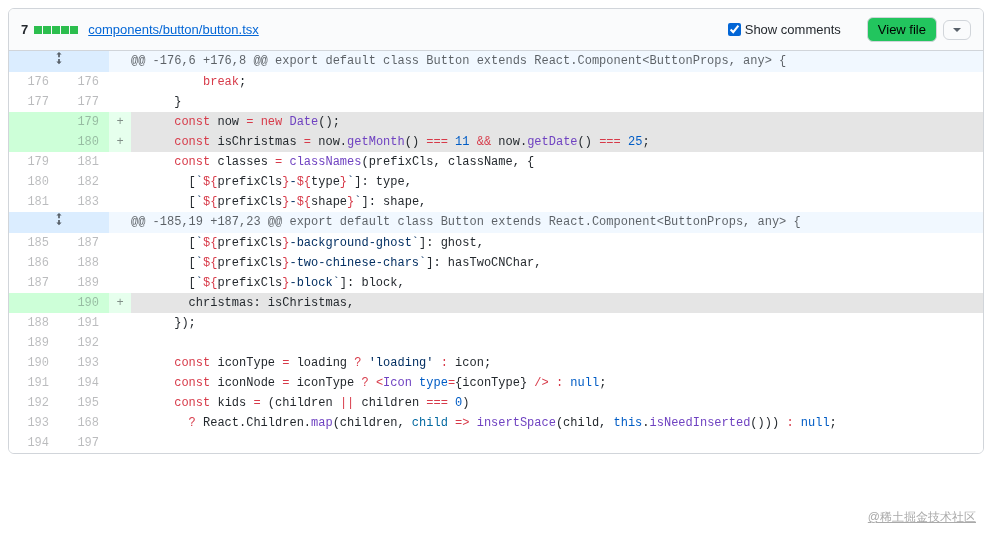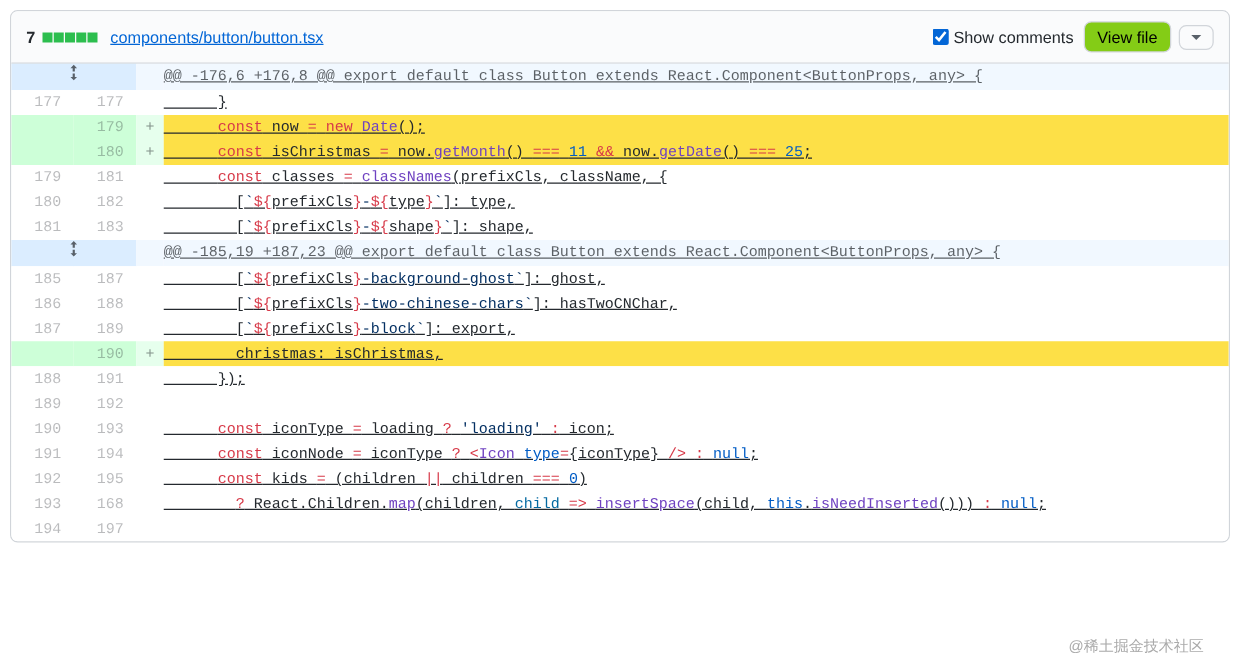--- a/index.html
+++ b/index.html
@@ -41,29 +41,29 @@
 .file-link {
   color: #0366d6;
   font-size: 13px;
 }
 .spacer { flex: 1; }
 .show-comments {
   display: flex;
   align-items: center;
   gap: 4px;
   font-size: 13px;
-  margin-right: 8px;
+  margin-right: 26px;
 }
 .show-comments input { accent-color: #0366d6; }
 .btn {
   padding: 4px 10px;
   font-size: 13px;
   border: 1px solid #d1d5da;
   border-radius: 6px;
-  background: #84cc16;
+  background: #22c55e;
   cursor: pointer;
   font-weight: 500;
 }
 .more-btn {
   padding: 4px 8px;
   margin-left: 6px;
   border: 1px solid #d1d5da;
   border-radius: 6px;
   background: #fafbfc;
   cursor: pointer;
@@ -92,46 +92,46 @@
   width: 22px;
   text-align: center;
   user-select: none;
   background: #fff;
   color: rgba(27,31,35,0.3);
 }
 .code-cell {
   white-space: pre;
   padding-right: 27px;
   background: #fff;
-  text-decoration: underline;
 }
 .hunk-row td { background: #f1f8ff; color: rgba(27,31,35,0.7); }
 .hunk-row .num-cell { background: #dbedff; }
 .hunk-row .marker-cell { background: #f1f8ff; }
 .expand-cell {
   background: #dbedff;
   text-align: center;
   cursor: pointer;
 }
 .expand-cell svg { width: 14px; height: 14px; fill: #586069; }
 .add-row .num-cell { background: #cdffd8; color: rgba(27,31,35,0.3); }
 .add-row .marker-cell { background: #e6ffed; color: rgba(27,31,35,0.5); }
-.add-row .code-cell { background: #fde047; }
+.add-row .code-cell { background: #e5e5e5; }
 .tok-k { color: #d73a49; }
 .tok-c1 { color: #005cc5; }
 .tok-s { color: #032f62; }
 .tok-en { color: #6f42c1; }
 .tok-v { color: #0369a1; }
 .watermark {
   position: fixed;
-  right: 29px;
+  right: 16px;
   bottom: 8px;
   color: #aaa;
   font-size: 12px;
   pointer-events: none;
+  text-decoration: underline;
 }
 </style>
 </head>
 <body>
 
 <div class="file-box">
   <div class="file-header">
     <span class="change-count">7</span>
     <span class="diffstat">
         <span></span>
@@ -156,20 +156,26 @@
   <table class="diff-table">
     <tbody>
         <tr class="hunk-row">
           <td class="num-cell expand-cell" colspan="2"><svg viewBox="0 0 16 16">
               <path d="M8 1 L11 4 H9 V7 H7 V4 H5 Z M8 15 L5 12 H7 V9 H9 V12 H11 Z"></path>
             </svg></td>
           <td class="marker-cell"></td>
           <td class="code-cell">@@ -176,6 +176,8 @@ export default class Button extends React.Component&lt;ButtonProps, any&gt; {</td>
         </tr>
         <tr>
+          <td class="num-cell">176</td>
+          <td class="num-cell">176</td>
+          <td class="marker-cell"></td>
+          <td class="code-cell"><span>          </span><span class="tok-k">break</span><span>;</span></td>
+        </tr>
+        <tr>
           <td class="num-cell">177</td>
           <td class="num-cell">177</td>
           <td class="marker-cell"></td>
           <td class="code-cell"><span>      }</span></td>
         </tr>
         <tr class="add-row">
           <td class="num-cell"></td>
           <td class="num-cell">179</td>
           <td class="marker-cell">+</td>
           <td class="code-cell"><span>      </span><span class="tok-k">const</span><span> now </span><span class="tok-k">=</span><span> </span><span class="tok-k">new</span><span> </span><span class="tok-en">Date</span><span>();</span></td>
@@ -214,21 +220,21 @@
         <tr>
           <td class="num-cell">186</td>
           <td class="num-cell">188</td>
           <td class="marker-cell"></td>
           <td class="code-cell"><span>        [</span><span class="tok-s">`</span><span class="tok-k">${</span><span>prefixCls</span><span class="tok-k">}</span><span class="tok-s">-two-chinese-chars</span><span class="tok-s">`</span><span>]: hasTwoCNChar,</span></td>
         </tr>
         <tr>
           <td class="num-cell">187</td>
           <td class="num-cell">189</td>
           <td class="marker-cell"></td>
-          <td class="code-cell"><span>        [</span><span class="tok-s">`</span><span class="tok-k">${</span><span>prefixCls</span><span class="tok-k">}</span><span class="tok-s">-block</span><span class="tok-s">`</span><span>]: export,</span></td>
+          <td class="code-cell"><span>        [</span><span class="tok-s">`</span><span class="tok-k">${</span><span>prefixCls</span><span class="tok-k">}</span><span class="tok-s">-block</span><span class="tok-s">`</span><span>]: block,</span></td>
         </tr>
         <tr class="add-row">
           <td class="num-cell"></td>
           <td class="num-cell">190</td>
           <td class="marker-cell">+</td>
           <td class="code-cell"><span>        christmas: isChristmas,</span></td>
         </tr>
         <tr>
           <td class="num-cell">188</td>
           <td class="num-cell">191</td>

